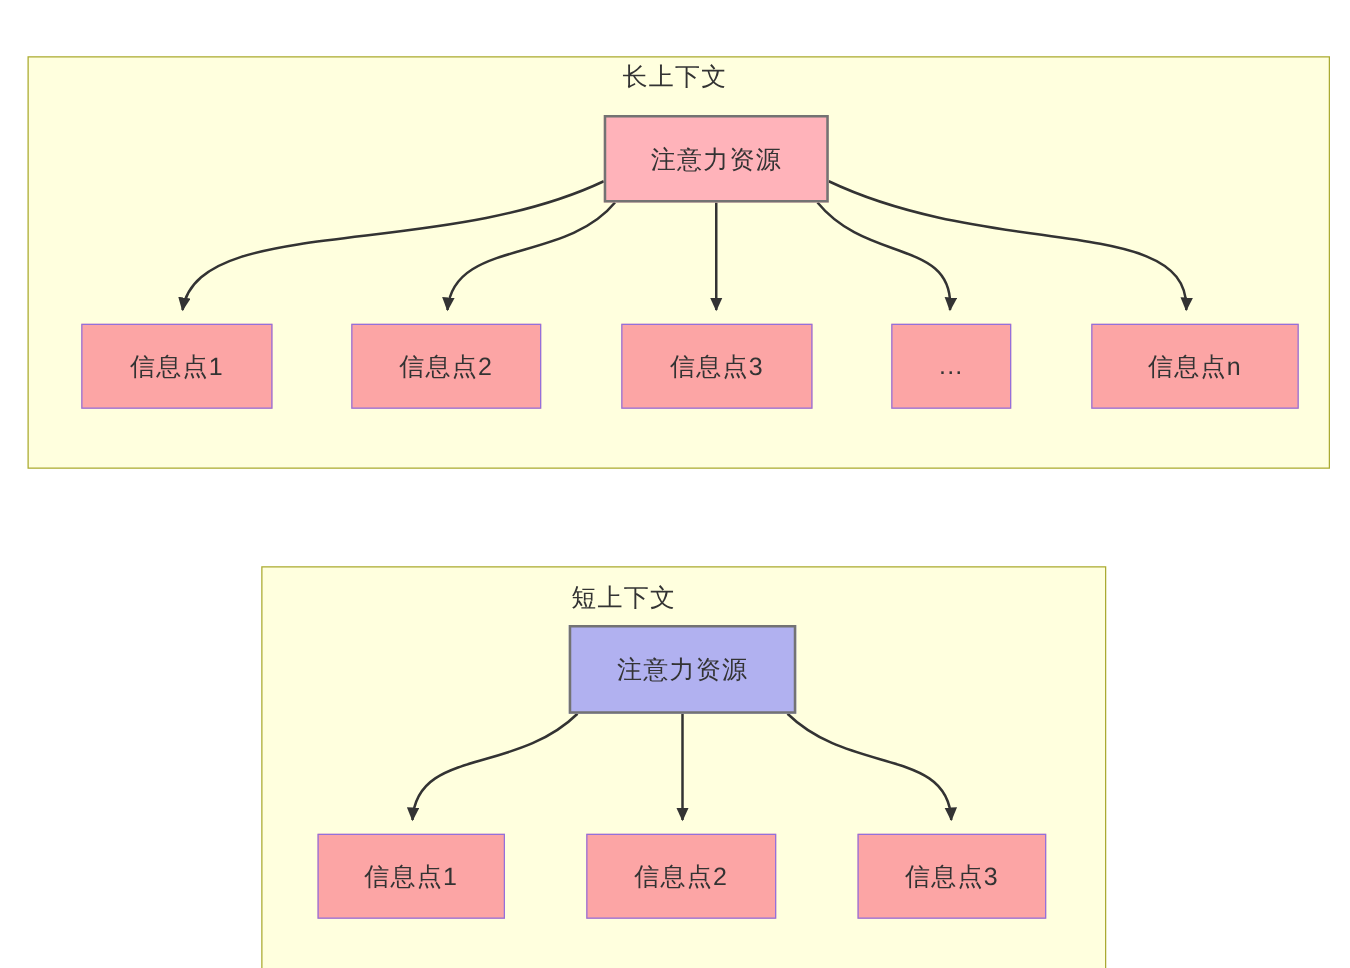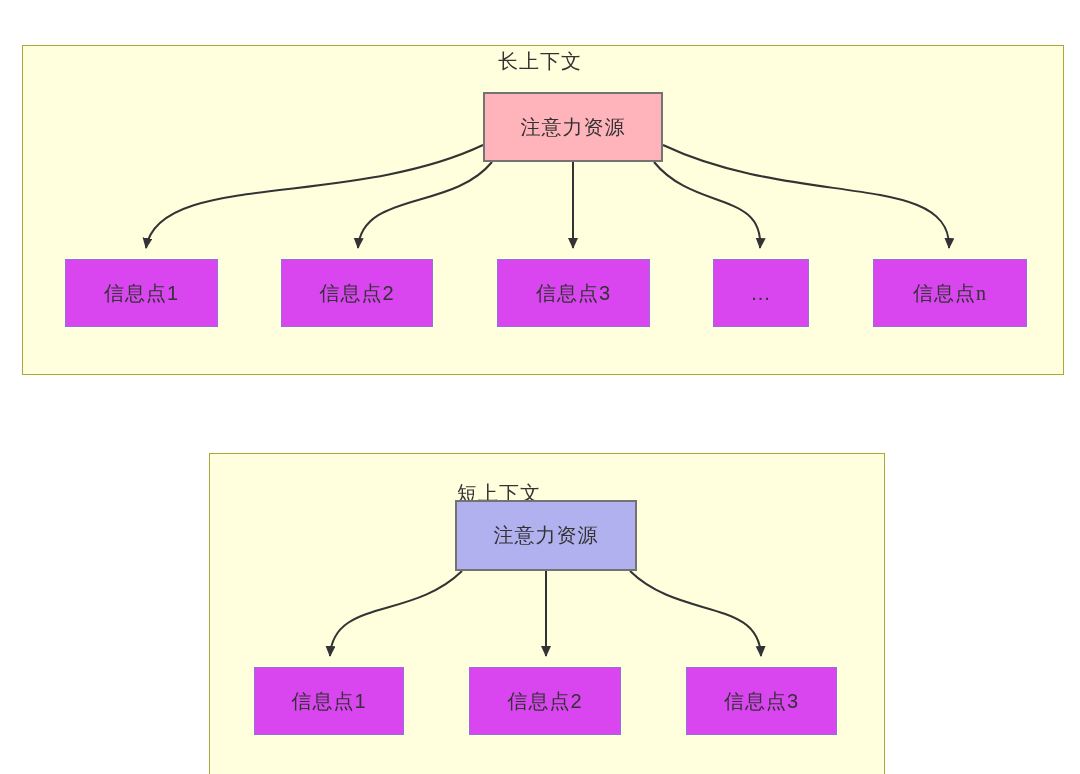--- a/index.html
+++ b/index.html
@@ -39,21 +39,21 @@
     align-items: center;
     justify-content: center;
     font-size: 20px;
     color: #333333;
     letter-spacing: 1px;
   }
   .source-node.pink   { background: #ffb3ba; }
   .source-node.purple { background: #b1b1f0; }
   .target-node {
     position: absolute;
-    background: #d946ef;
+    background: #fca5a5;
     border: 1.5px solid #9370db;
     box-sizing: border-box;
     display: flex;
     align-items: center;
     justify-content: center;
     font-size: 20px;
     color: #333333;
     letter-spacing: 1px;
   }
   svg.edges {
@@ -72,21 +72,21 @@
 </style>
 </head>
 <body>
 
 <div class="stage">
 
   <div class="container" style="left:22px; top:22px; width:1042px; height:330px;"></div>
   <div class="container-title" style="top:25px;">长上下文</div>
 
   <div class="container" style="left:209px; top:430px; width:676px; height:330px;"></div>
-  <div class="container-title" style="left:209px; width:580px; top:457px;">短上下文</div>
+  <div class="container-title" style="left:209px; width:580px; top:442px;">短上下文</div>
 
   <svg class="edges" viewBox="0 0 1080 774" xmlns="http://www.w3.org/2000/svg">
     <defs>
       <marker id="arrowhead" markerUnits="userSpaceOnUse" markerWidth="14" markerHeight="12" refX="10" refY="5" orient="auto">
         <path d="M0,0 L11,5 L0,10 Z" fill="#333333"></path>
       </marker>
     </defs>
 
     <path class="edge" d="M483,122 C350,185 158,148 146,225" marker-end="url(#arrowhead)"></path>
     <path class="edge" d="M492,139 C452,188 362,168 358,225" marker-end="url(#arrowhead)"></path>
@@ -98,21 +98,21 @@
     <path class="edge" d="M546,548 L546,633" marker-end="url(#arrowhead)"></path>
     <path class="edge" d="M630,548 C680,597 759,575 761,633" marker-end="url(#arrowhead)"></path>
   </svg>
 
   <div class="source-node pink" style="left:483px; top:69px; width:180px; height:70px;">注意力资源</div>
 
   <div class="target-node" style="left:65px;  top:236px; width:153px; height:68px;">信息点1</div>
   <div class="target-node" style="left:281px; top:236px; width:152px; height:68px;">信息点2</div>
   <div class="target-node" style="left:497px; top:236px; width:153px; height:68px;">信息点3</div>
   <div class="target-node" style="left:713px; top:236px; width:96px;  height:68px;">...</div>
-  <div class="target-node" style="left:873px; top:236px; width:154px; height:68px;font-family:Liberation Serif, serif;">信息点n</div>
+  <div class="target-node" style="left:873px; top:236px; width:166px; height:68px;">信息点n</div>
 
   <div class="source-node purple" style="left:455px; top:477px; width:182px; height:71px;">注意力资源</div>
 
   <div class="target-node" style="left:254px; top:644px; width:150px; height:68px;">信息点1</div>
   <div class="target-node" style="left:469px; top:644px; width:152px; height:68px;">信息点2</div>
   <div class="target-node" style="left:686px; top:644px; width:151px; height:68px;">信息点3</div>
 
 </div>
 
 </body></html>

